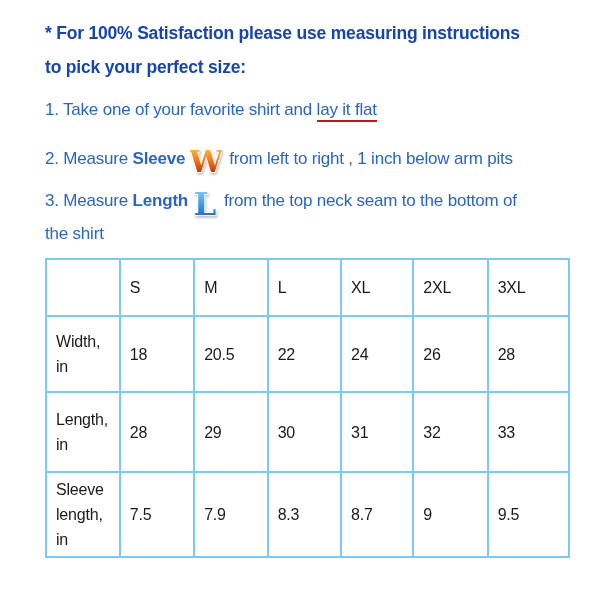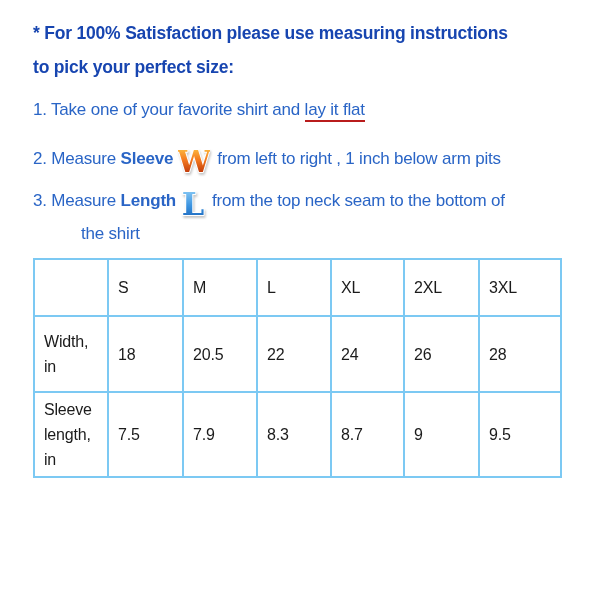--- a/index.html
+++ b/index.html
@@ -8,21 +8,21 @@
     background: #ffffff;
     width: 600px;
     height: 600px;
     overflow: hidden;
     font-family: "Liberation Sans", sans-serif;
   }
   .page {
     box-sizing: border-box;
     width: 600px;
     height: 600px;
-    padding: 16px 30px 10px 33px;
+    padding: 16px 30px 10px 45px;
   }
   .heading {
     margin: 0 0 12px 0;
     font-size: 17.5px;
     font-weight: 700;
     line-height: 34px;
     color: #1745b0;
     letter-spacing: -0.2px;
   }
   .instruction {
@@ -46,21 +46,21 @@
     vertical-align: middle;
     margin: 0 7px 0 5px;
     filter: drop-shadow(1px 2px 1px rgba(130,130,130,0.45));
   }
   .icon-letter {
     font-family: "DejaVu Serif", serif;
     font-weight: 700;
     paint-order: stroke;
     stroke-linejoin: round;
   }
-  .wrap-line { display: block; margin-left: 48px; }
+  .wrap-line { display: block; }
   table.size-chart {
     margin-top: 12px;
     border-collapse: collapse;
     table-layout: fixed;
   }
   table.size-chart td {
     border: 2px solid #7cc9f3;
     font-size: 16px;
     line-height: 25px;
     color: #1b1b1b;
@@ -127,20 +127,29 @@
       </tr>
       <tr class="r-width">
         <td>Width, in</td>
         <td>18</td>
         <td>20.5</td>
         <td>22</td>
         <td>24</td>
         <td>26</td>
         <td>28</td>
       </tr>
+      <tr class="r-len">
+        <td>Length, in</td>
+        <td>28</td>
+        <td>29</td>
+        <td>30</td>
+        <td>31</td>
+        <td>32</td>
+        <td>33</td>
+      </tr>
       <tr class="r-slv">
         <td>Sleeve length, in</td>
         <td>7.5</td>
         <td>7.9</td>
         <td>8.3</td>
         <td>8.7</td>
         <td>9</td>
         <td>9.5</td>
       </tr>
     </tbody>

